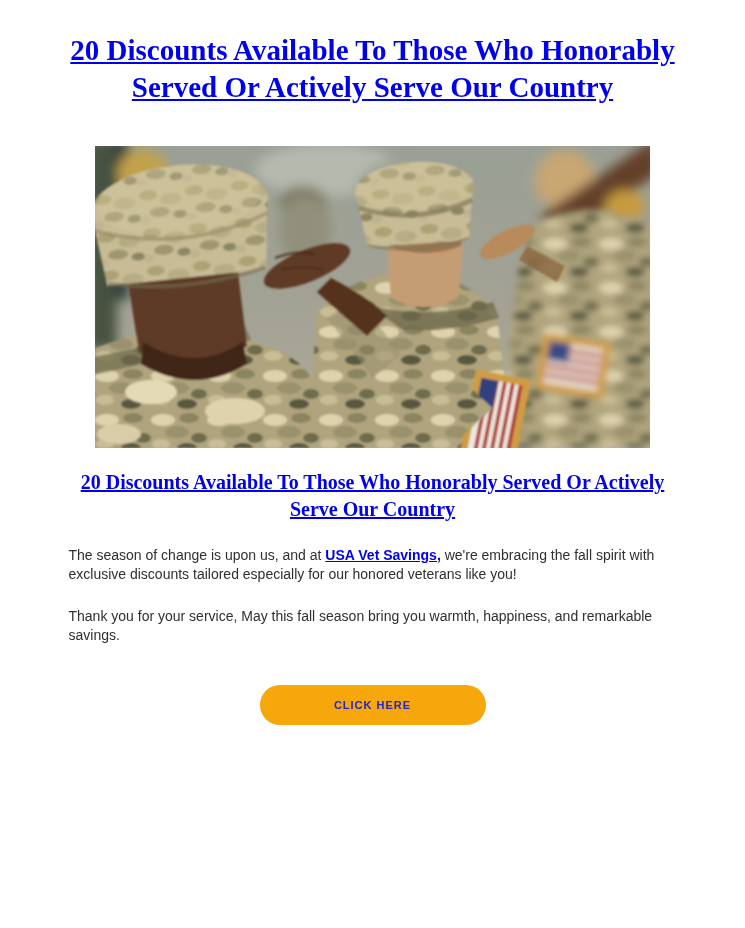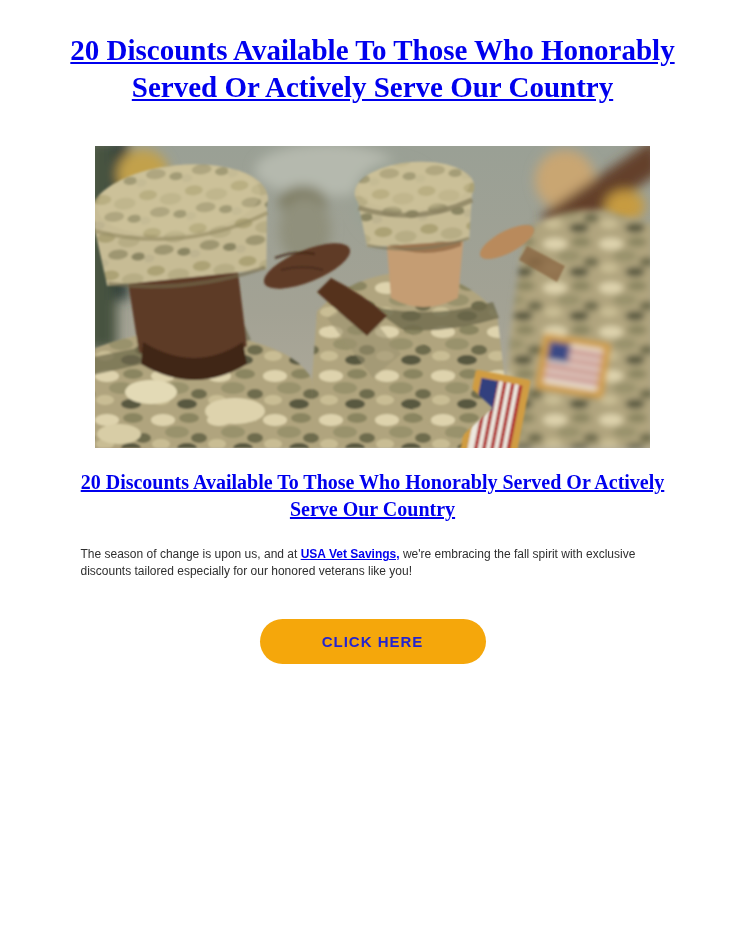--- a/index.html
+++ b/index.html
@@ -47,23 +47,23 @@
     font-family:"Liberation Serif","DejaVu Serif",serif;
     font-weight:bold;
     font-size:20px;
     line-height:1.32;
     text-align:center;
     color:var(--link-blue,#0000ee);
     text-decoration:underline;
     cursor:pointer;
   }
   .body-copy p{
-    font-size:12px;
+    font-size:14px;
     line-height:1.38;
-    margin:22px 12px 0;
+    margin:22px 0 0;
     color:var(--body-text,#2f2f2f);
   }
   .body-copy p:first-child{margin-top:24px;}
   .inline-link{
     color:var(--link-blue,#0000ee);
     font-weight:bold;
     text-decoration:underline;
     cursor:pointer;
   }
   .cta-row{
@@ -74,21 +74,21 @@
   .cta-button{
     display:inline-block;
     min-width:226px;
     padding:14px 34px;
     border:none;
     border-radius:24px;
     background:var(--button-orange,#f5a70b);
     color:var(--button-text,#2424cf);
     font-family:"Liberation Sans","DejaVu Sans",sans-serif;
     font-weight:bold;
-    font-size:15px;
+    font-size:11px;
     letter-spacing:1px;
     cursor:pointer;
   }
 </style>
 </head>
 <body>
 
 <div class="container">
 
   <a class="main-heading">20 Discounts Available To Those Who Honorably Served Or Actively Serve Our Country</a>
@@ -216,19 +216,20 @@
         <path d="M180,112 q20,-8 40,-4" stroke="#3f2414" stroke-width="2.5" fill="none" opacity="0.7"></path>
         <path d="M186,124 q22,-6 42,0" stroke="#3f2414" stroke-width="2" fill="none" opacity="0.6"></path>
       </g>
     </svg>
   </div>
 
   <a class="sub-heading">20 Discounts Available To Those Who Honorably Served Or Actively Serve Our Country</a>
 
   <div class="body-copy">
     <p><span>The season of change is upon us, and at </span><a class="inline-link">USA Vet Savings,</a><span> we're embracing the fall spirit with exclusive discounts tailored especially for our honored veterans like you!</span></p>
+    <p>Thank you for your service, May this fall season bring you warmth, happiness, and remarkable savings.</p>
   </div>
 
   <div class="cta-row">
     <button class="cta-button">CLICK HERE</button>
   </div>
 
 </div>
 
 </body></html>

